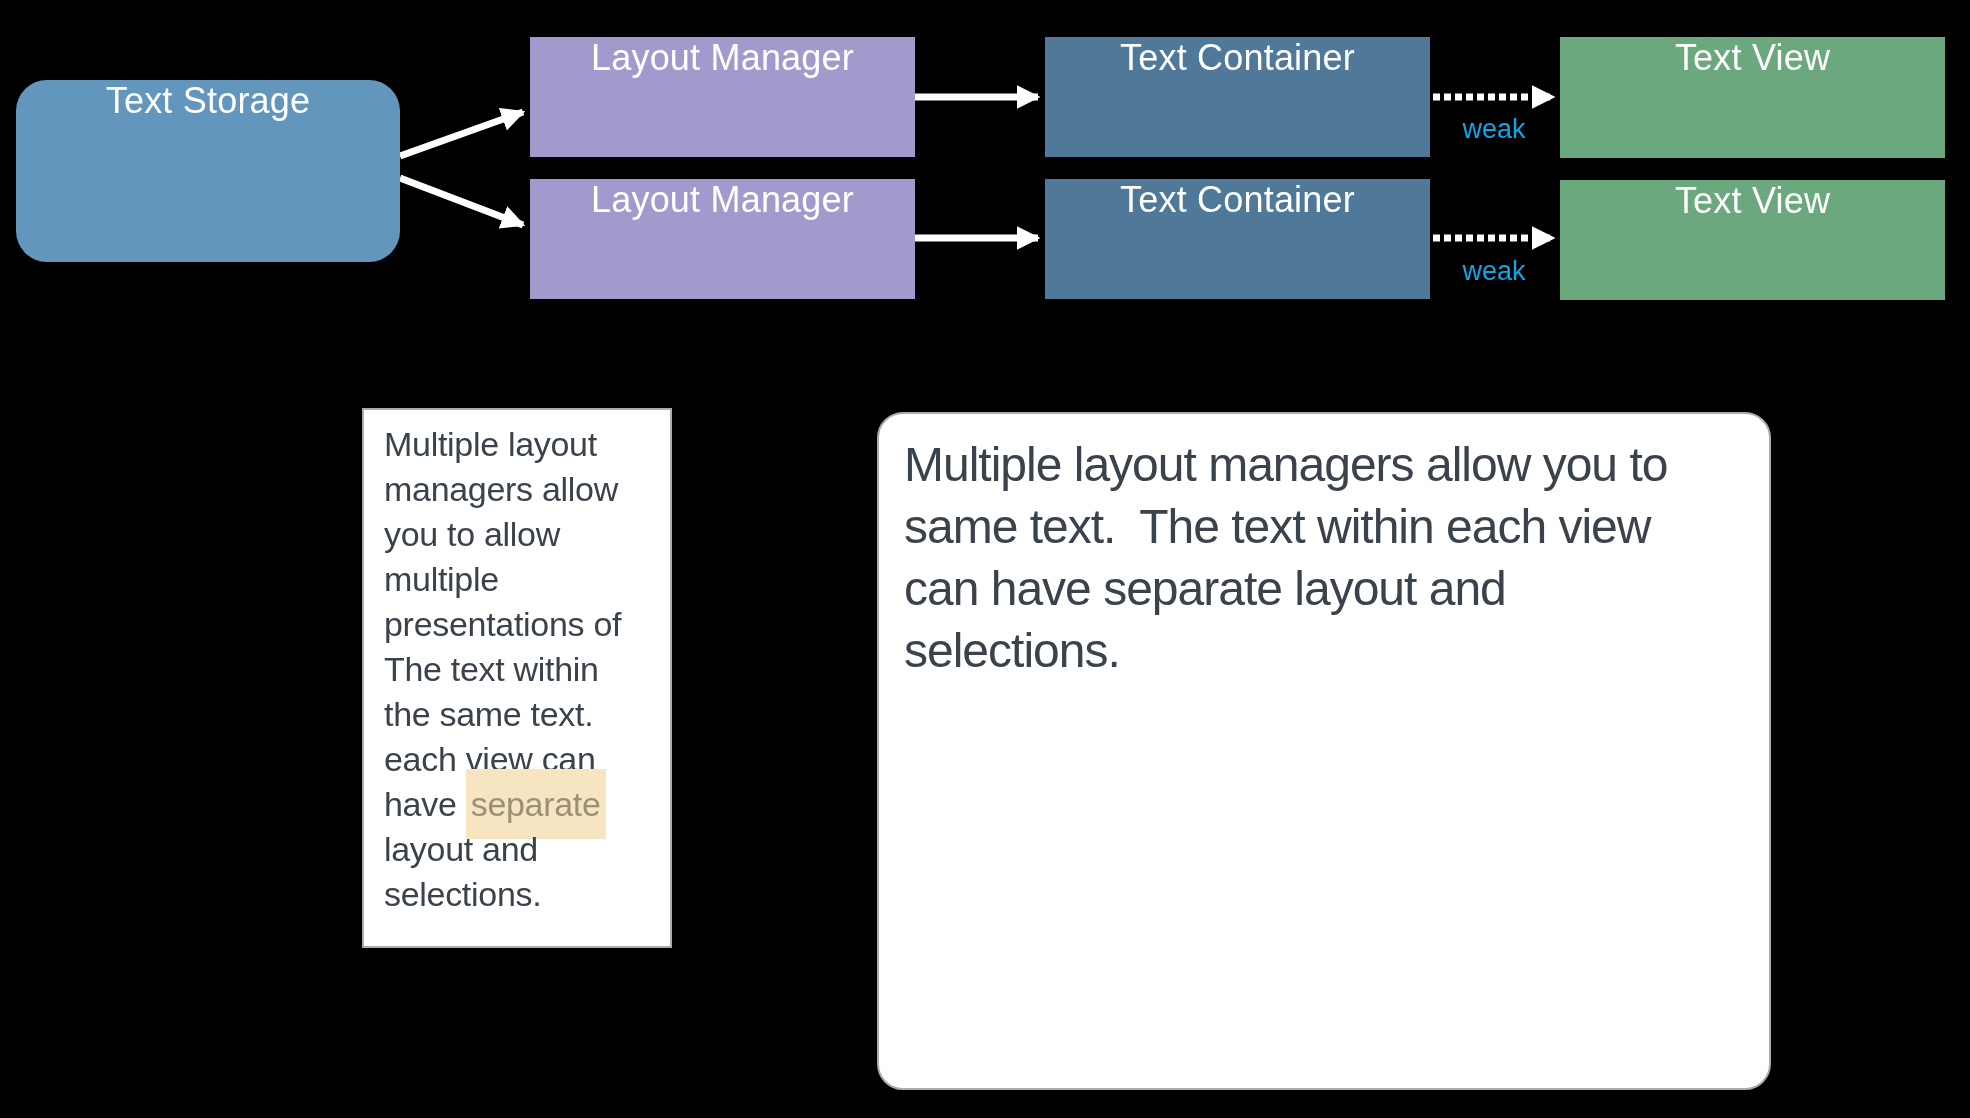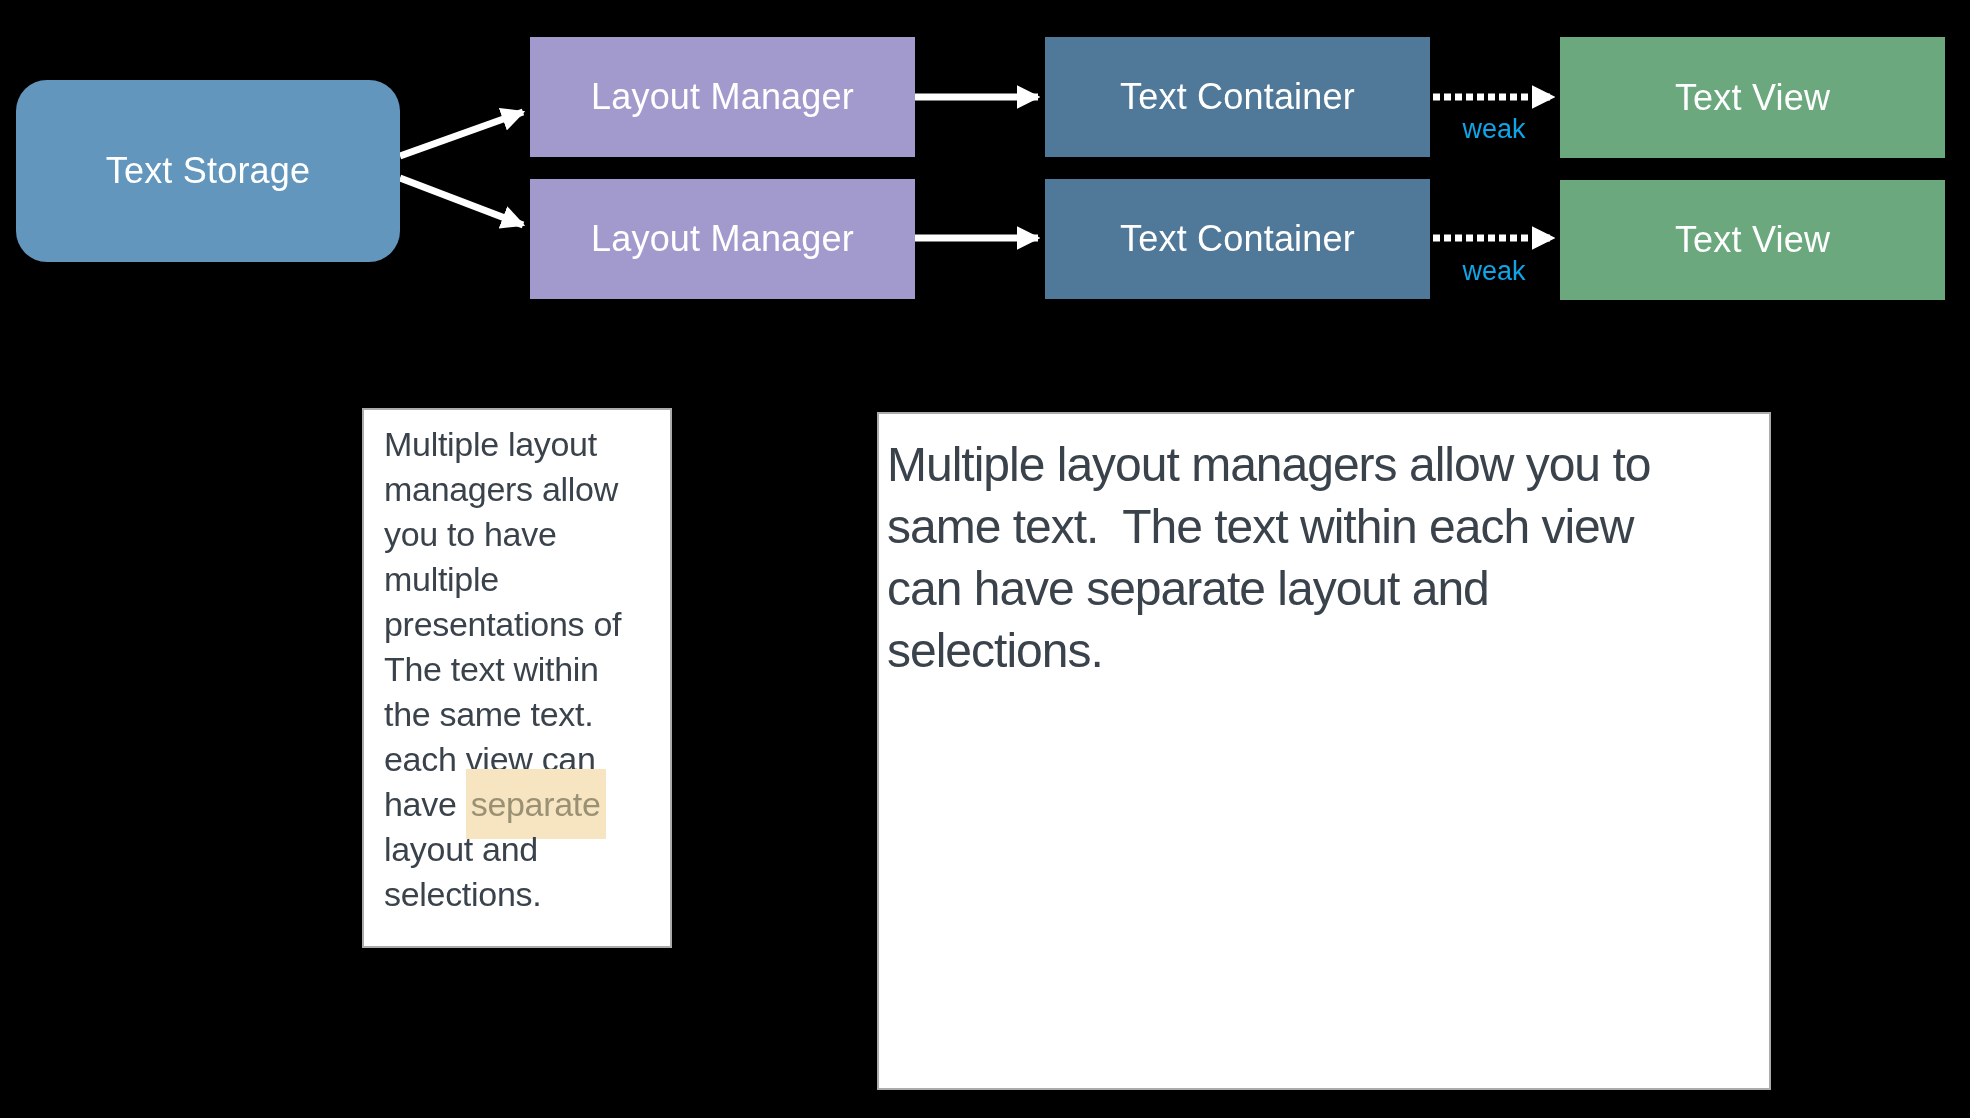--- a/index.html
+++ b/index.html
@@ -7,21 +7,20 @@
     position: relative;
     width: 1970px;
     height: 1118px;
     background: #000;
     font-family: "Liberation Sans", sans-serif;
     overflow: hidden;
   }
   .dbox {
     position: absolute;
     display: flex;
-    align-items: center;
     justify-content: center;
     color: #fff;
     font-size: 36px;
     font-weight: 400;
     letter-spacing: 0.2px;
   }
   .arrow-layer {
     position: absolute;
     left: 0; top: 0;
     width: 1970px; height: 1118px;
@@ -48,24 +47,25 @@
     left: 318px; top: 408px;
     width: 310px; height: 540px;
     padding: 12px 0 0 20px;
     font-size: 34px;
     line-height: 45px;
     letter-spacing: -0.3px;
   }
   .largebox {
     left: 833px; top: 412px;
     width: 894px; height: 678px;
-    padding: 20px 0 0 8px;
+    padding: 20px 0 0 25px;
     font-size: 48px;
     line-height: 62px;
     letter-spacing: -1px;
+    border-radius: 26px;
   }
   .hl {
     background: #F7E5C1;
     color: #9A9174;
   }
   .smallbox .hl { padding: 16px 5px; }
   .largebox .hl { padding: 6px 8px; }
 </style>
 </head>
 <body>
@@ -113,21 +113,21 @@
   <div class="dbox" style="left: 1560px; top: 180px; width: 385px; height: 120px; background-color: rgb(107, 168, 125);">
     <span>Text View</span>
   </div>
 
   <div class="weak" style="left:1433px; top:114px;">weak</div>
   <div class="weak" style="left:1433px; top:256px;">weak</div>
 
   <div class="whitebox smallbox">
     <div class="tline"><span>Multiple layout</span></div>
     <div class="tline"><span>managers allow</span></div>
-    <div class="tline"><span>you to have</span></div>
+    <div class="tline"><span>you to allow</span></div>
     <div class="tline"><span>multiple</span></div>
     <div class="tline"><span>presentations of</span></div>
     <div class="tline"><span>The text within</span></div>
     <div class="tline"><span>the same text.</span></div>
     <div class="tline"><span>each view can</span></div>
     <div class="tline"><span>have </span><span class="hl">separate</span><span></span></div>
     <div class="tline"><span>layout and</span></div>
     <div class="tline"><span>selections.</span></div>
   </div>
 

